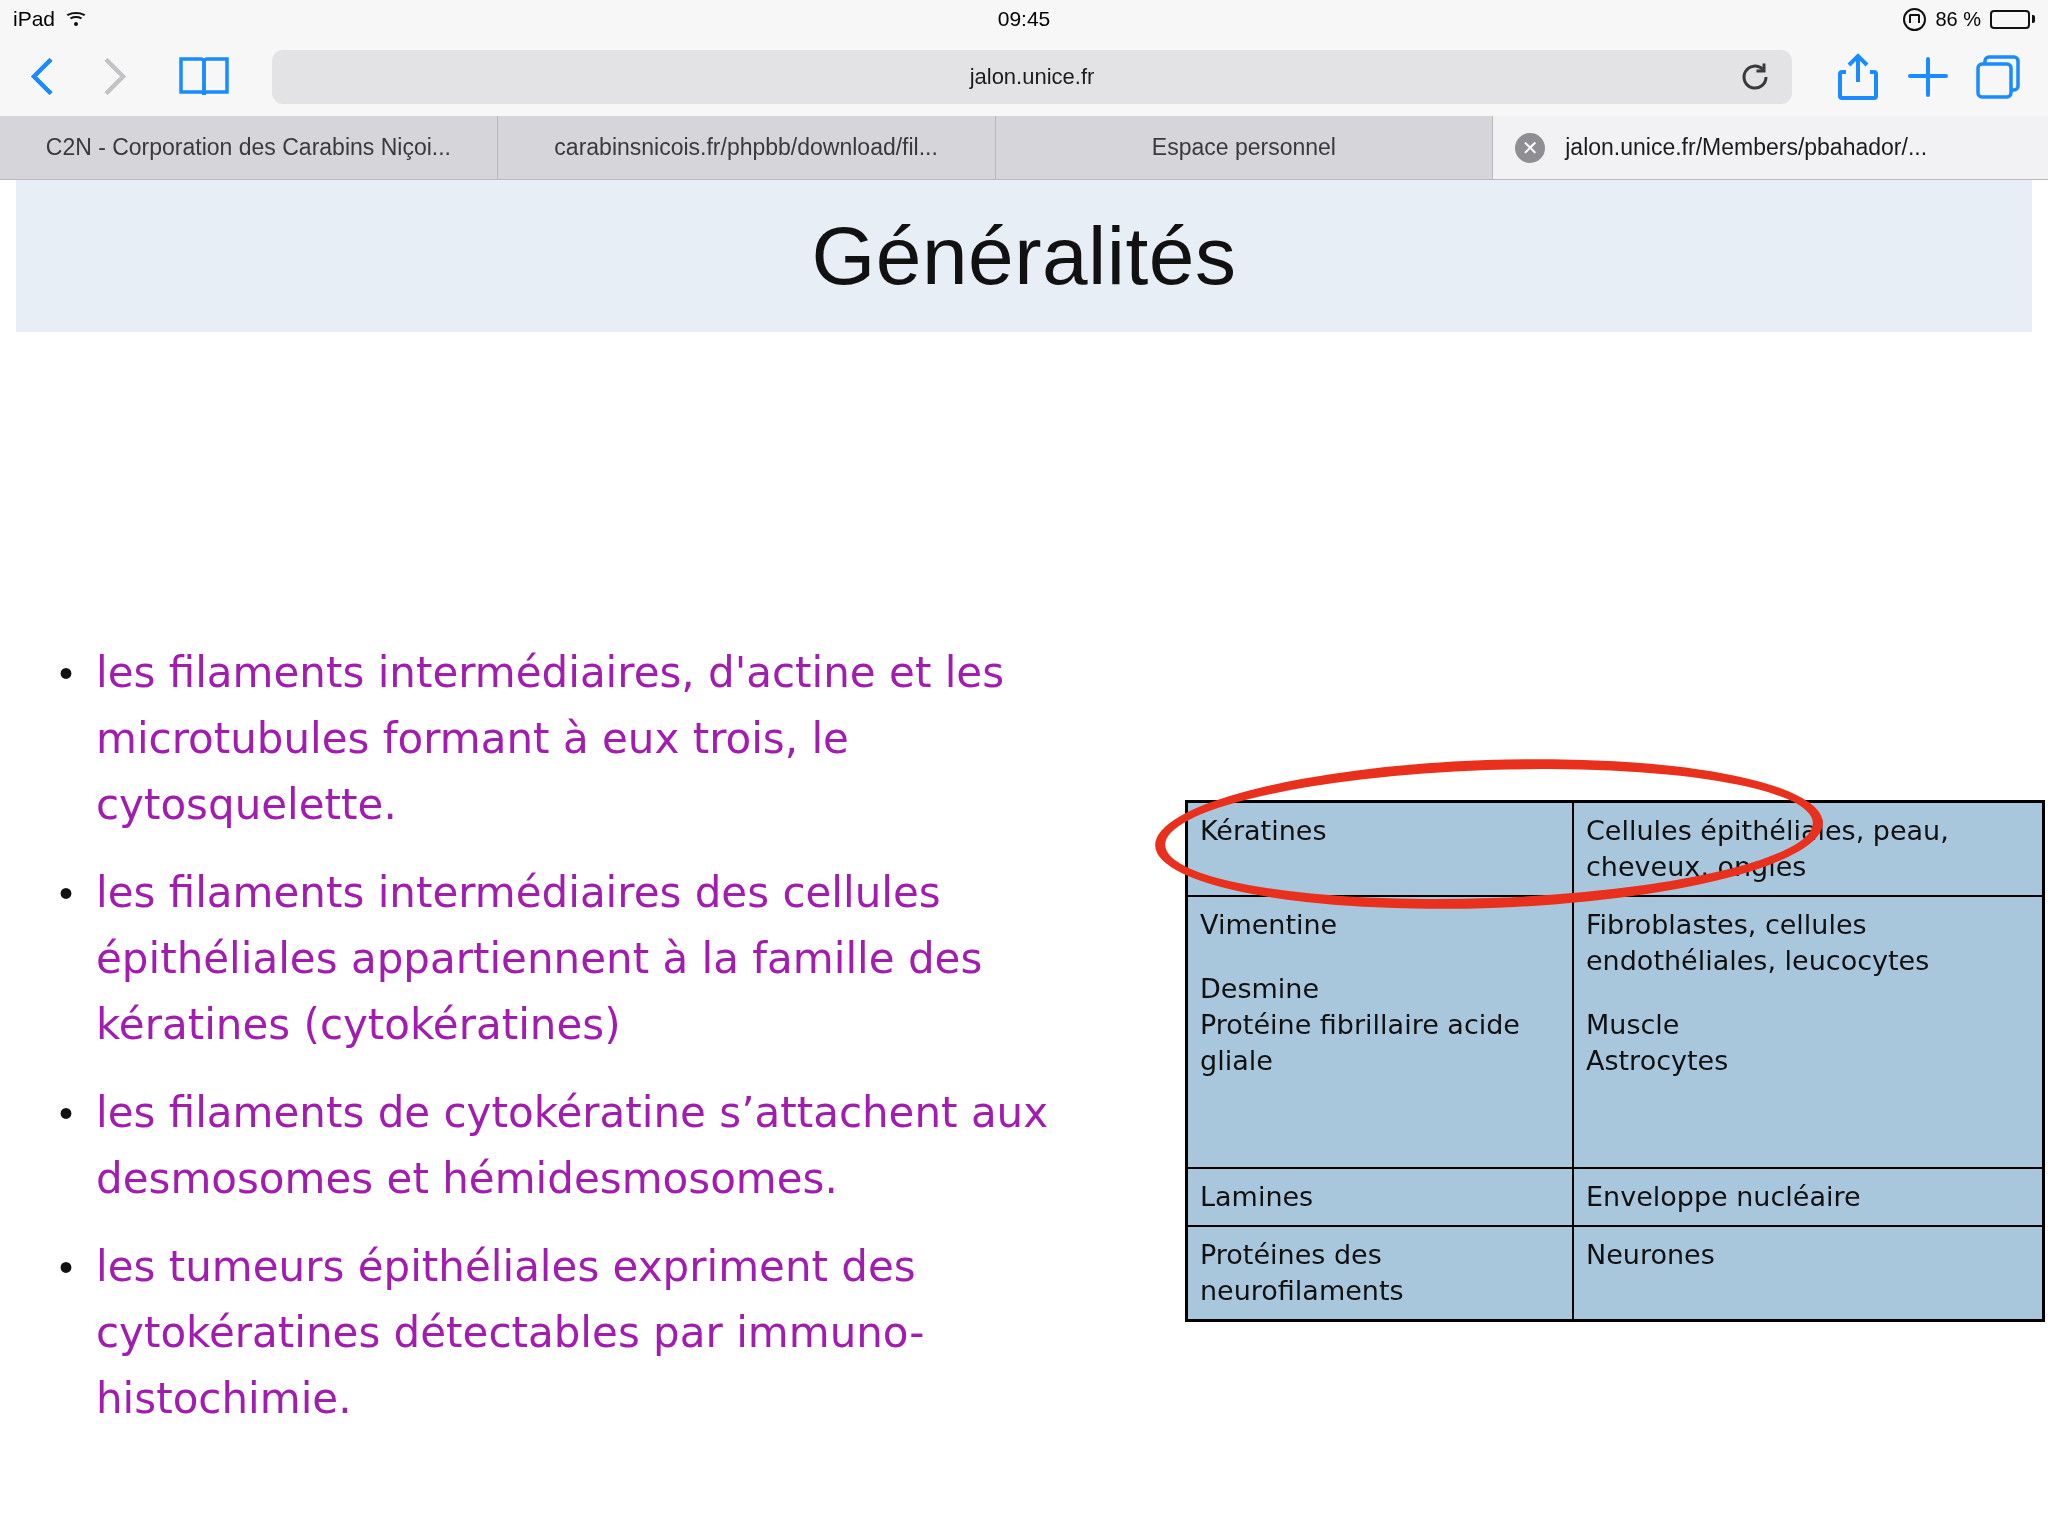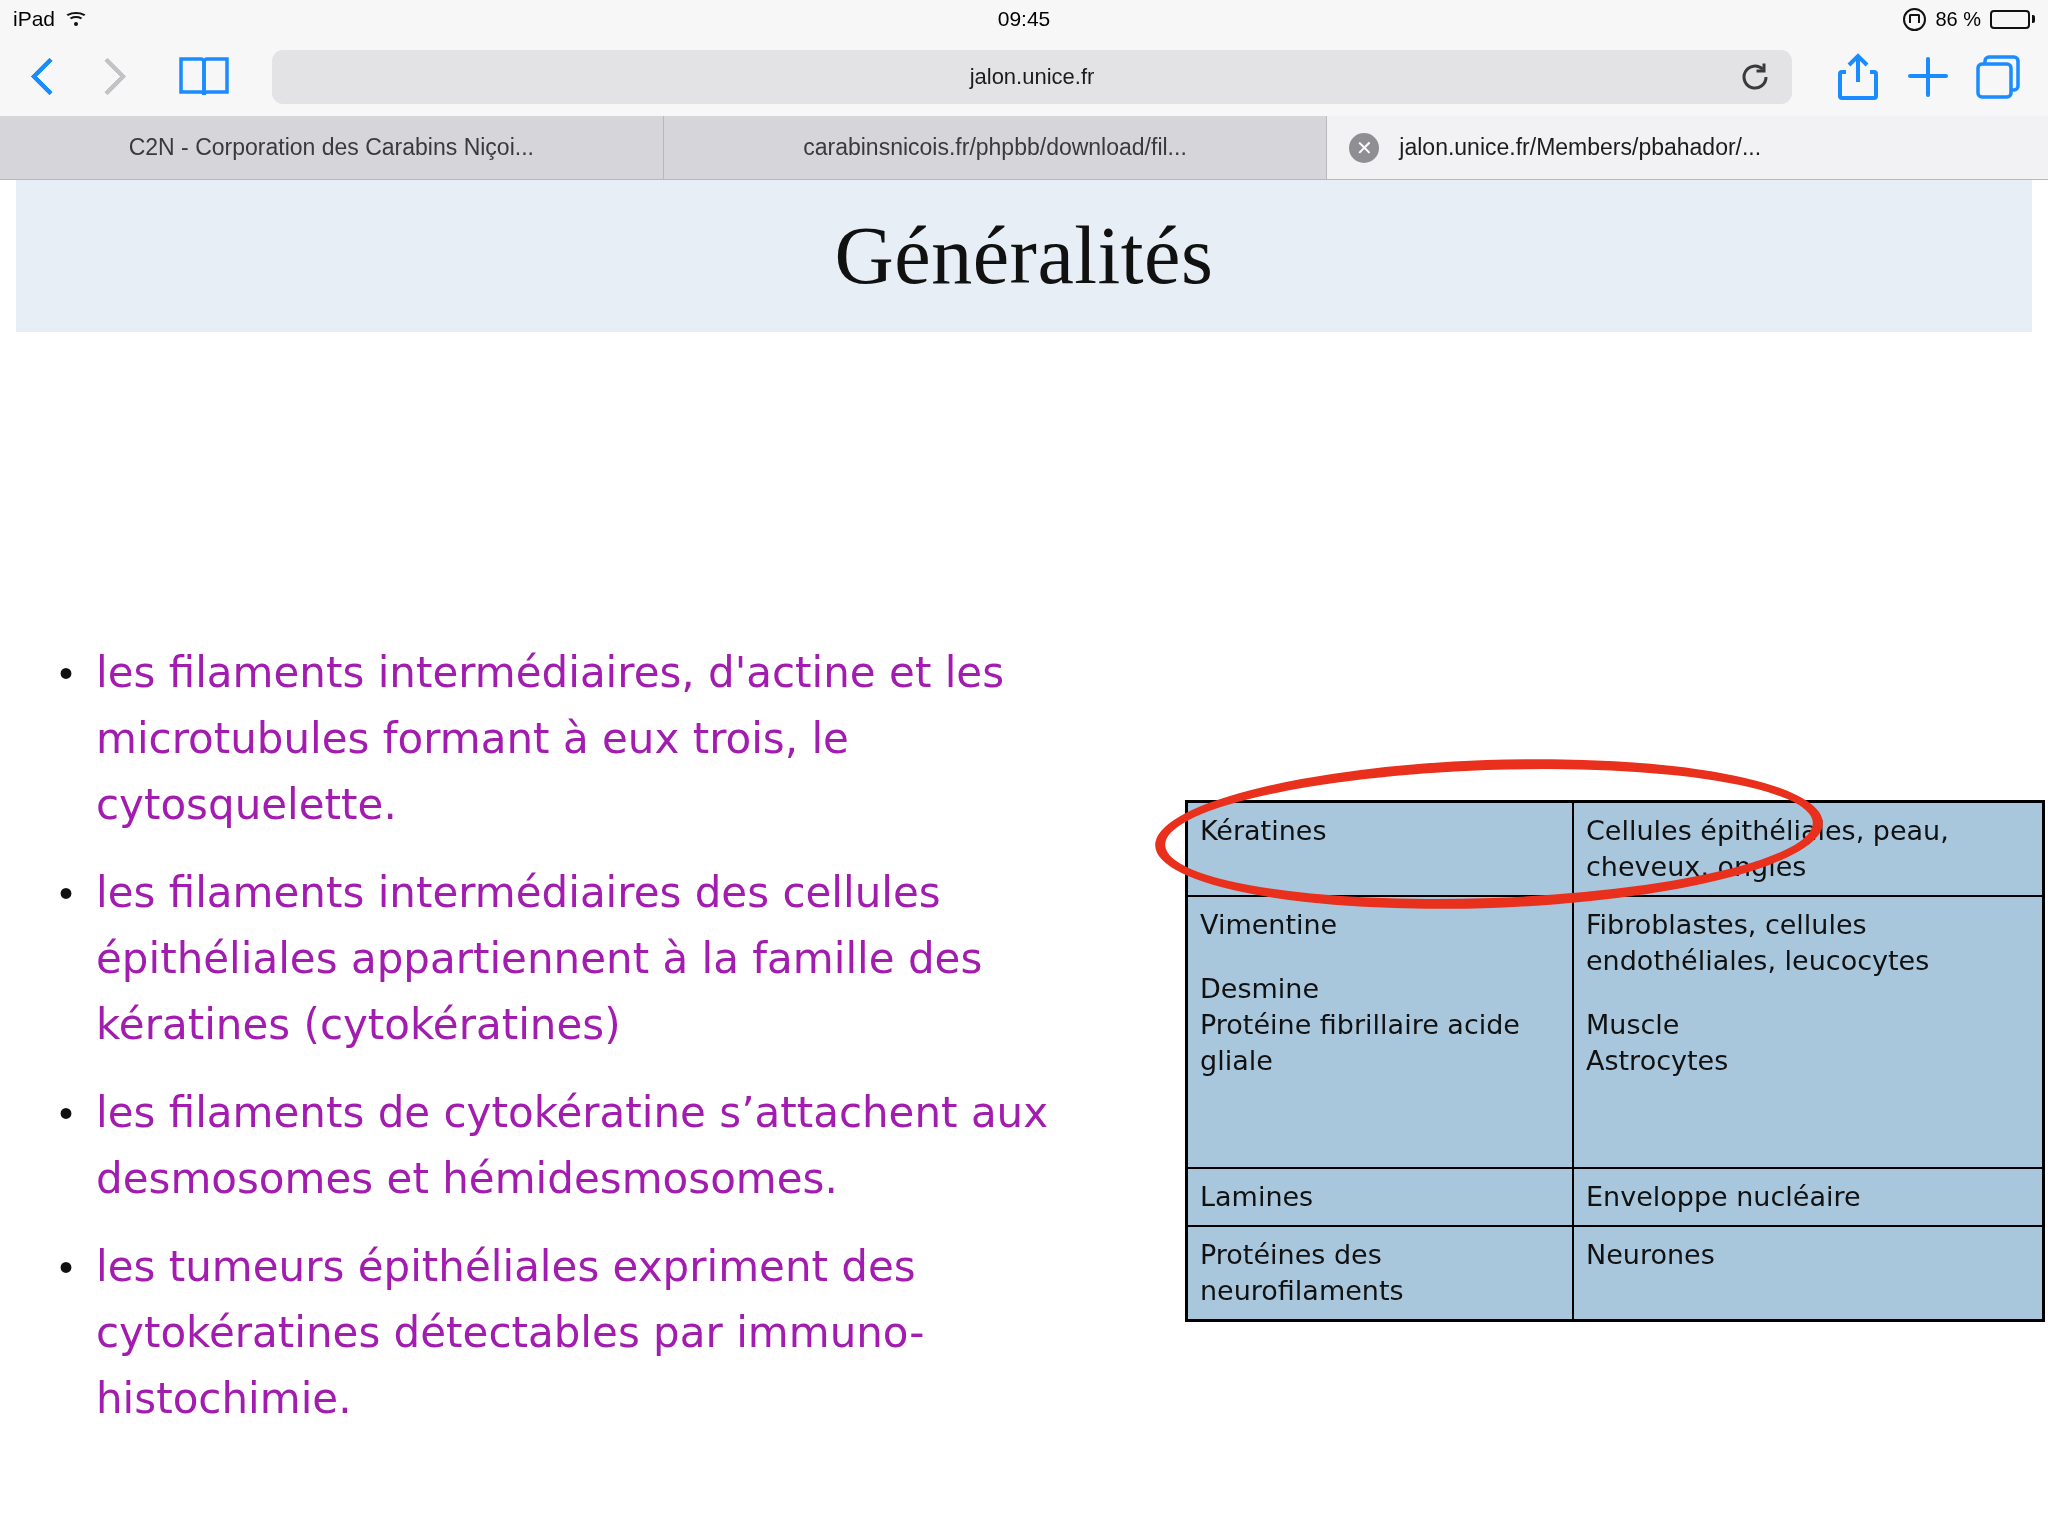--- a/index.html
+++ b/index.html
@@ -260,21 +260,21 @@
   .slide-title-band {
     background: #e8eef5;
     height: 152px;
     display: flex;
     align-items: center;
     justify-content: center;
   }
   .slide-title {
     font-size: 82px;
     color: #111;
-    font-family: Liberation Serif, serif;
+    font-family: Liberation Sans, sans-serif;
     font-weight: normal;
     letter-spacing: 0.5px;
   }
   .bullets {
     position: absolute;
     left: 20px;
     top: 460px;
     width: 1030px;
   }
   .bullet {
@@ -400,20 +400,23 @@
     </svg>
   </div>
 </div>
 
 <div class="tab-bar">
   <div class="tab">
     <span>C2N - Corporation des Carabins Niçoi...</span>
   </div>
   <div class="tab">
     <span>carabinsnicois.fr/phpbb/download/fil...</span>
+  </div>
+  <div class="tab">
+    <span>Espace personnel</span>
   </div>
   <div class="tab active">
     <span class="close-x">✕</span>
     <span>jalon.unice.fr/Members/pbahador/...</span>
   </div>
 </div>
 
 <div class="page">
   <div class="slide">
 

